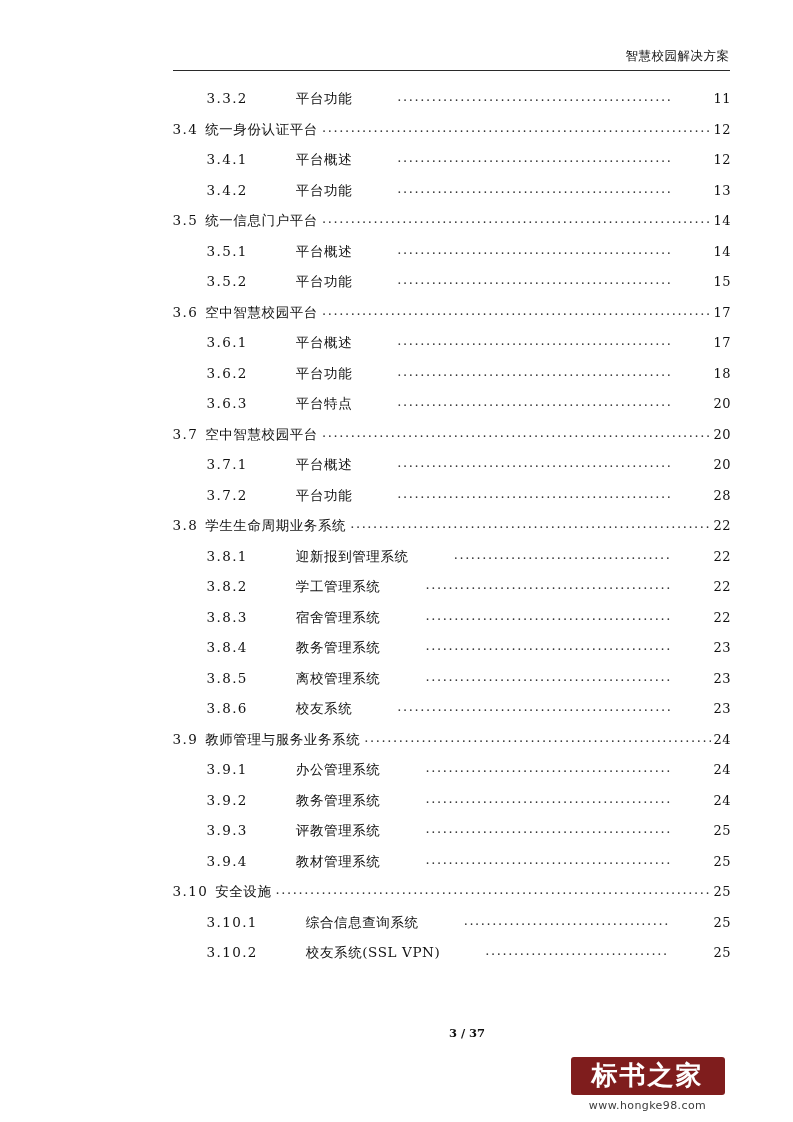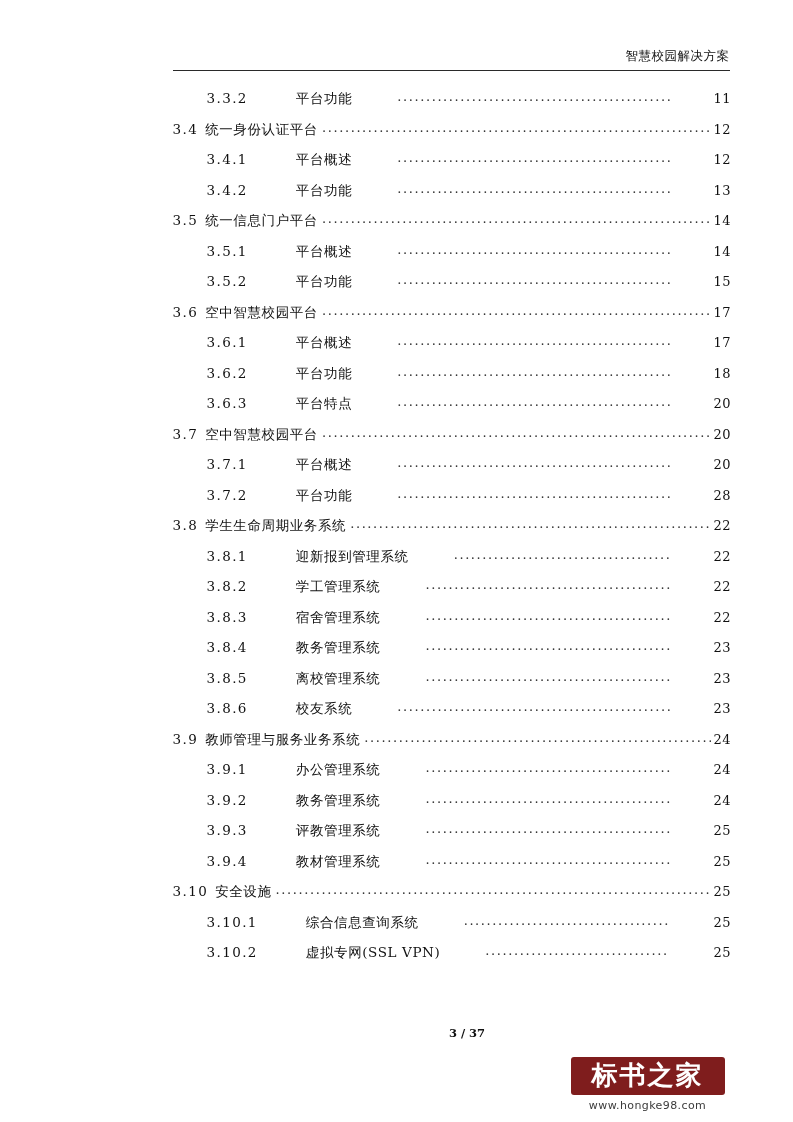--- a/index.html
+++ b/index.html
@@ -303,21 +303,21 @@
         <span class="toc-page">25</span>
       </div>
       <div class="toc-row lvl2">
         <span class="toc-num">3.10.1</span>
         <span class="toc-title">综合信息查询系统</span>
         <span class="toc-dots">.........................................................................................</span>
         <span class="toc-page">25</span>
       </div>
       <div class="toc-row lvl2">
         <span class="toc-num">3.10.2</span>
-        <span class="toc-title">虚拟专网(SSL VPN)</span>
+        <span class="toc-title">校友系统(SSL VPN)</span>
         <span class="toc-dots">.........................................................................................</span>
         <span class="toc-page">25</span>
       </div>
     </div>
 
   <div class="footer">
     <span>3 / 37</span>
   </div>
 
   <div class="watermark">

